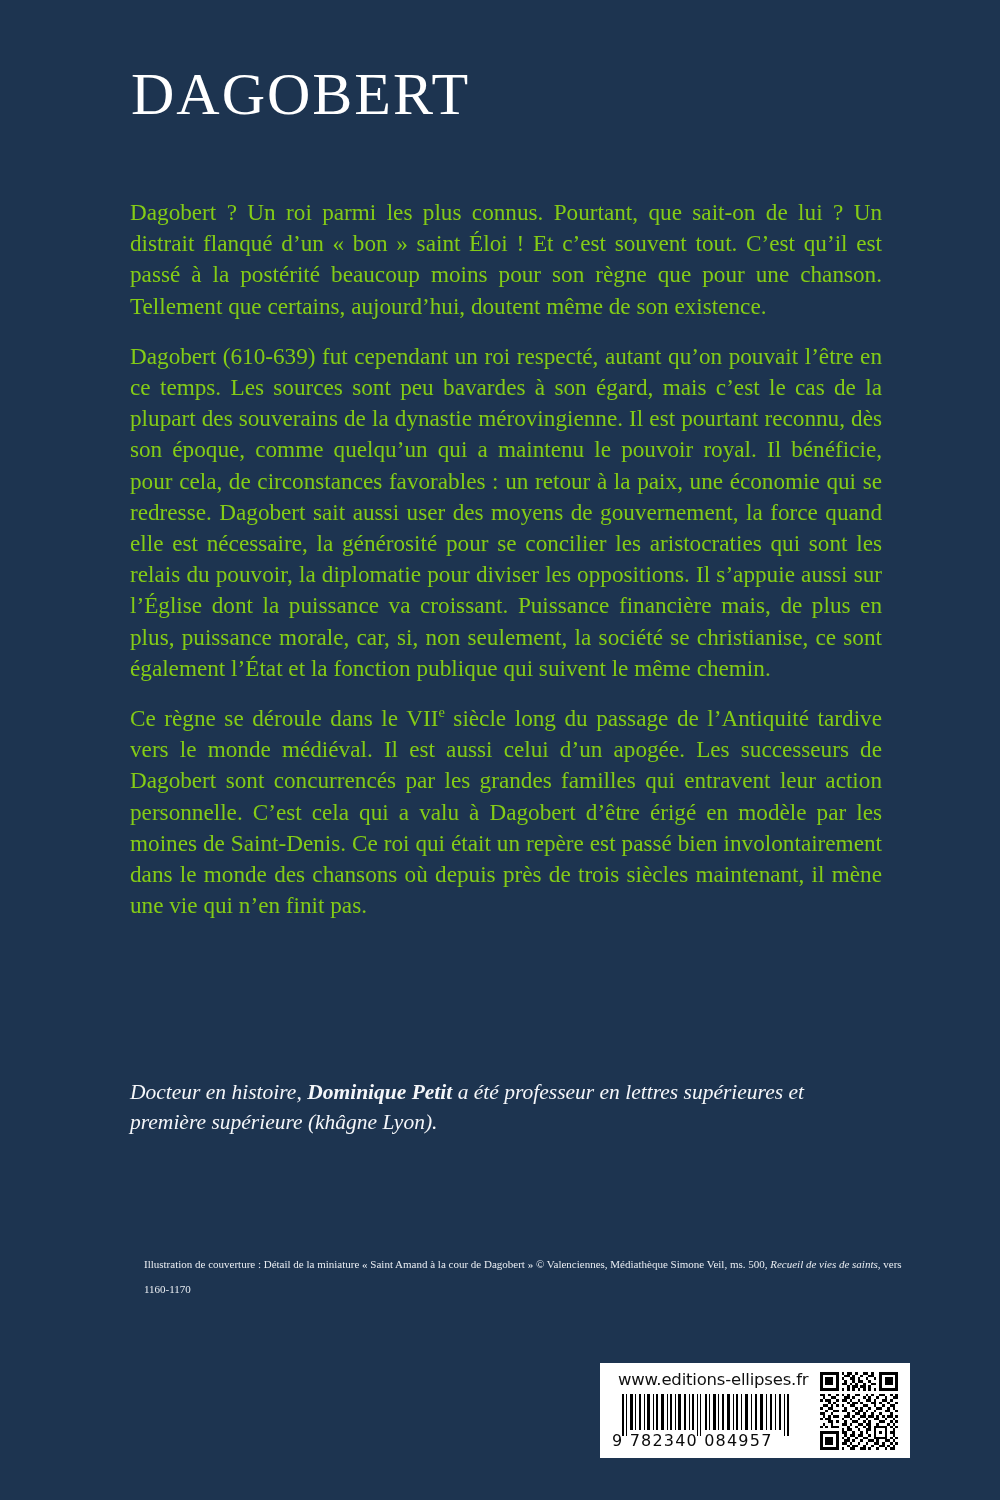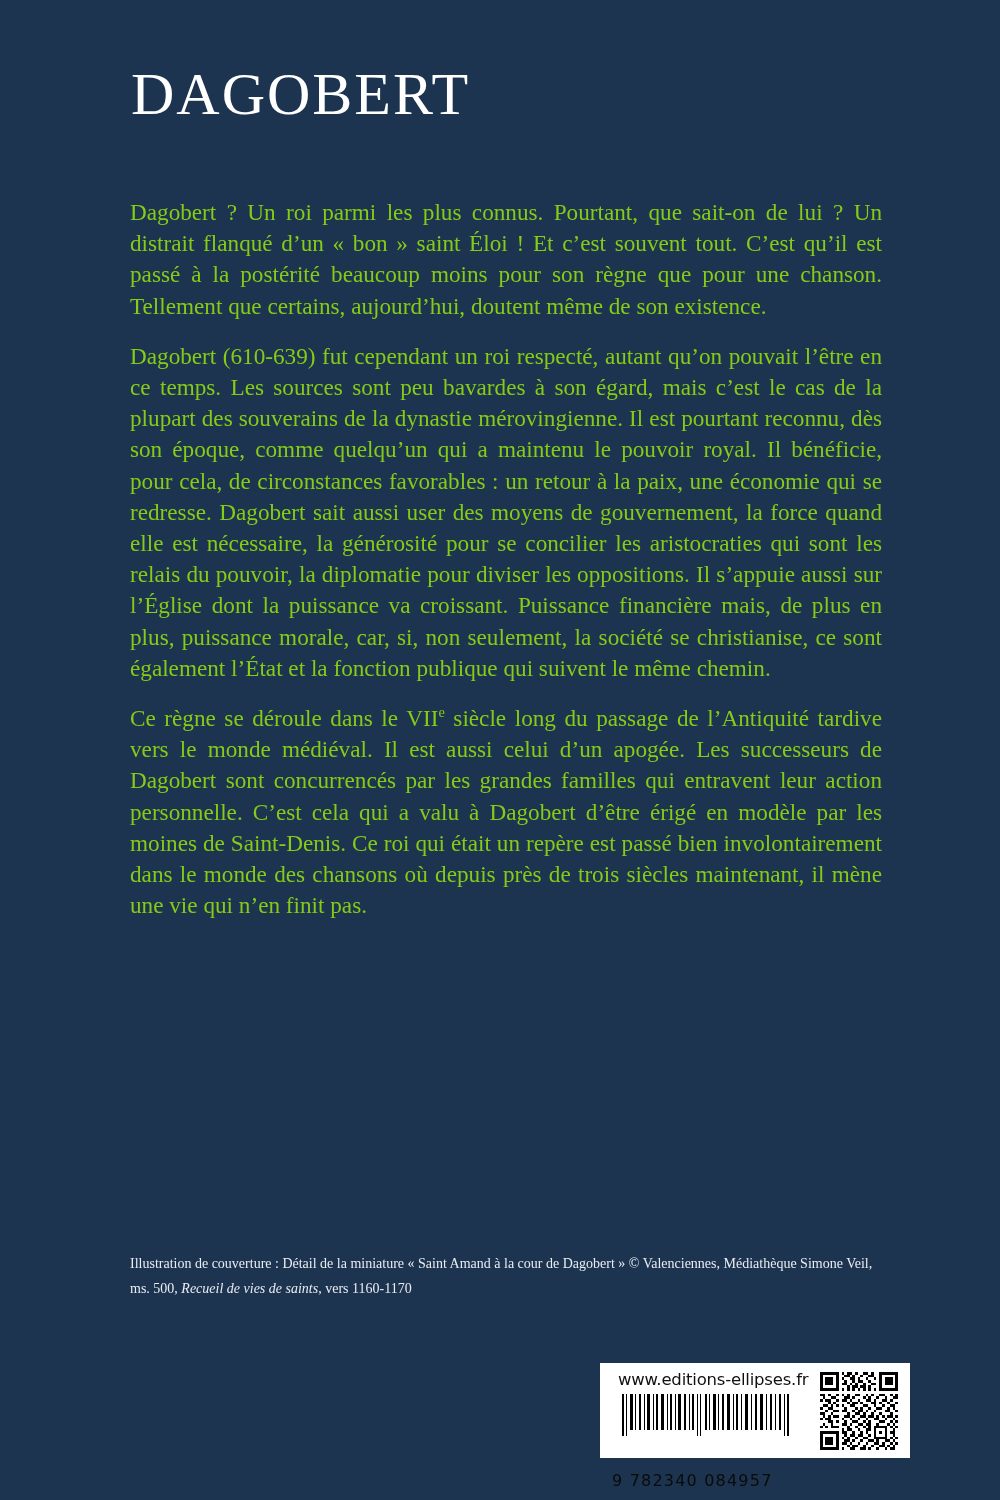--- a/index.html
+++ b/index.html
@@ -68,24 +68,24 @@
     color: #f4f6f9;
   }
   .bio b {
     font-weight: 700;
     font-style: italic;
   }
 
   
   .credit {
     position: absolute;
-    left: 130px;
+    left: 144px;
     top: 1252px;
     width: 760px;
-    font-size: 14px;
+    font-size: 11px;
     line-height: 24.5px;
     color: #e9edf2;
     font-family: Liberation Serif, serif;
   }
   .credit i { font-style: italic; }
 
   
   .barcode-panel {
     position: absolute;
     left: 600px;
@@ -126,21 +126,20 @@
     position: absolute;
     left: 12px;
     top: 69px;
     width: 190px;
     font-family: "DejaVu Sans", "Liberation Sans", sans-serif;
     font-size: 16px;
     line-height: 17px;
     color: #0a0a0a;
     letter-spacing: 1.2px;
     white-space: nowrap;
-    margin-top: 40px;
   }
   .qr {
     position: absolute;
     right: 12px;
     top: 9px;
     width: 78px;
     height: 78px;
   }
   .qr svg { display: block; }
 </style>
@@ -152,20 +151,21 @@
   <div class="title">DAGOBERT</div>
 
   <div class="body-block">
     <p class="para">Dagobert ? Un roi parmi les plus connus. Pourtant, que sait-on de lui ?  Un distrait flanqué d’un « bon » saint Éloi ! Et c’est souvent tout. C’est qu’il est passé à la postérité beaucoup moins pour son règne que pour une chanson. Tellement que certains, aujourd’hui, doutent même de son existence.</p>
 
     <p class="para">Dagobert (610-639) fut cependant un roi respecté, autant qu’on pouvait l’être en ce temps. Les sources sont peu bavardes à son égard, mais c’est le cas de la plupart des souverains de la dynastie mérovingienne. Il est pourtant reconnu, dès son époque, comme quelqu’un qui a maintenu le pouvoir royal. Il bénéficie, pour cela, de circonstances favorables : un retour à la paix, une économie qui se redresse. Dagobert sait aussi user des moyens de gouvernement, la force quand elle est nécessaire, la générosité pour se concilier les aristocraties qui sont les relais du pouvoir, la diplomatie pour diviser les oppositions. Il s’appuie aussi sur l’Église dont la puissance va croissant. Puissance financière mais, de plus en plus, puissance morale, car, si, non seulement, la société se christianise, ce sont également l’État et la fonction publique qui suivent le même chemin.</p>
 
     <p class="para"><span>Ce règne se déroule dans le VII</span><sup>e</sup><span> siècle long du passage de l’Antiquité tardive vers le monde médiéval. Il est aussi celui d’un apogée. Les successeurs de Dagobert sont concurrencés par les grandes familles qui entravent leur action personnelle. C’est cela qui a valu à Dagobert d’être érigé en modèle par les moines de Saint-Denis. Ce roi qui était un repère est passé bien involontairement dans le monde des chansons où depuis près de trois siècles maintenant, il mène une vie qui n’en finit pas.</span></p>
   </div>
 
+  <div class="bio"><span>Docteur en histoire, </span><b>Dominique Petit</b><span> a été professeur en lettres supérieures et première supérieure (khâgne Lyon).</span></div>
 
   <div class="credit"><span>Illustration de couverture : Détail de la miniature « Saint Amand à la cour de Dagobert » © Valenciennes, Médiathèque Simone Veil, ms. 500, </span><i>Recueil de vies de saints</i><span>, vers 1160-1170</span></div>
 
   <div class="barcode-panel">
 
     <div class="barcode-left">
 
       <div class="site-url">www.editions-ellipses.fr</div>
 
       <div class="ean">

